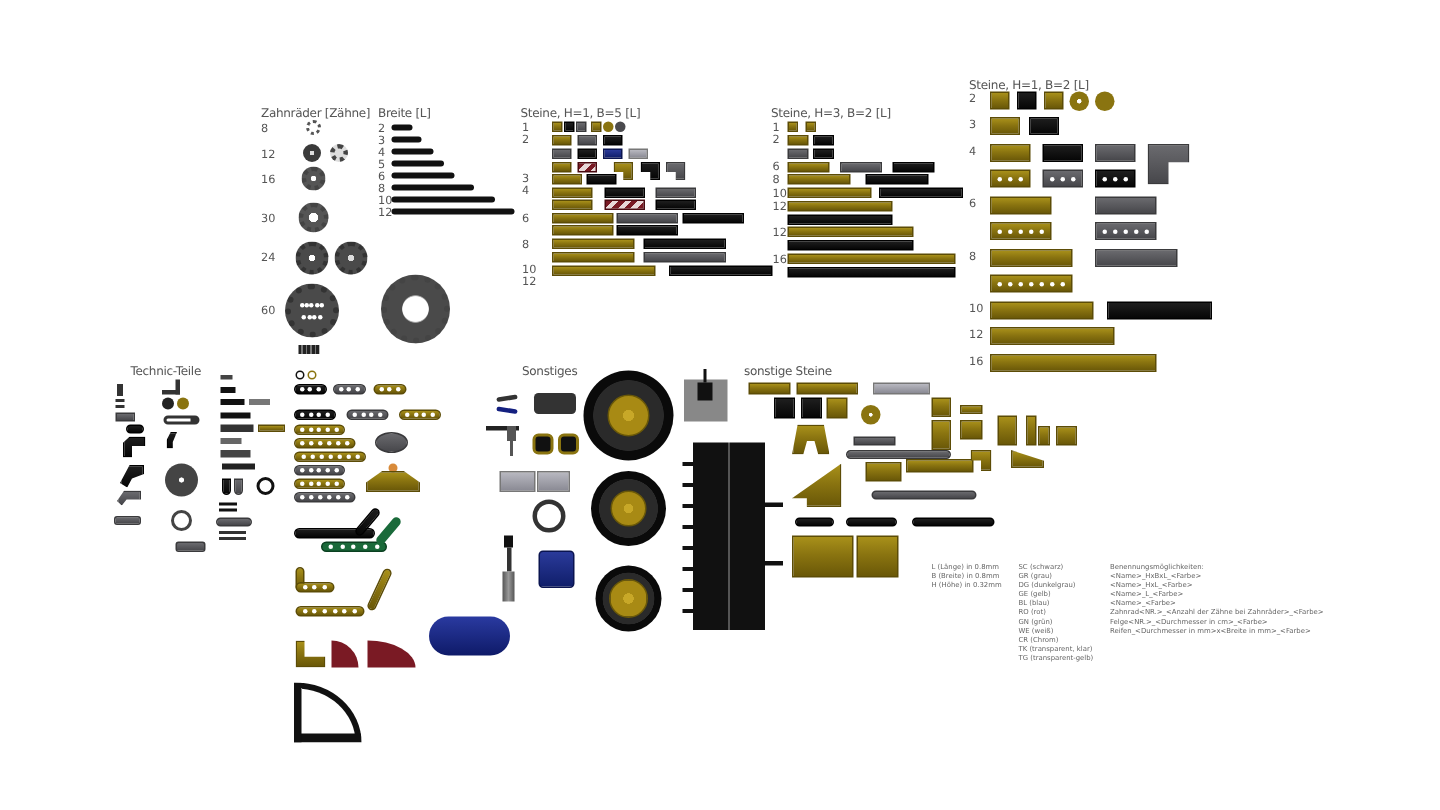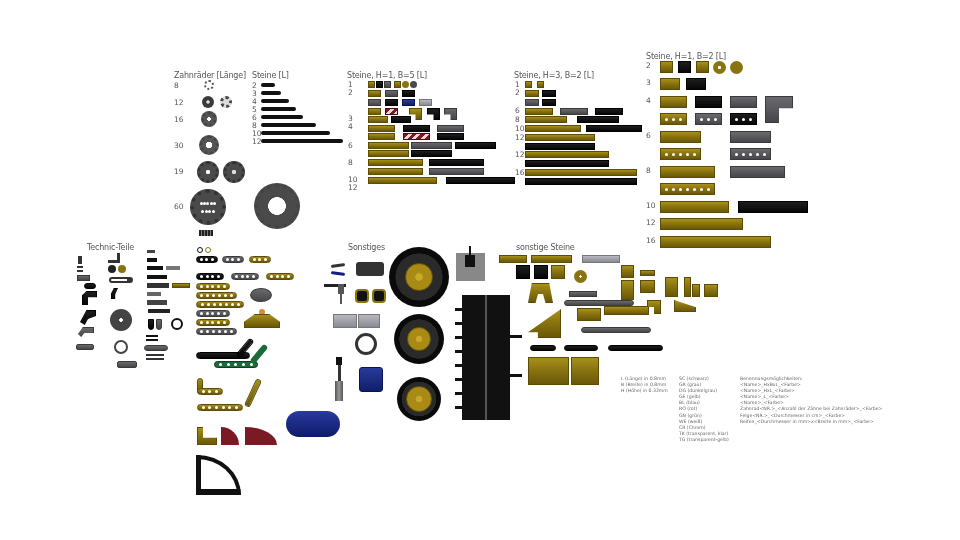--- a/index.html
+++ b/index.html
@@ -19,26 +19,26 @@
   .dots{display:flex;align-items:center;justify-content:space-evenly;}
   .dots i{display:block;width:3px;height:3px;border-radius:50%;background:#fff;}
   .gear{border-radius:50%;box-sizing:border-box;}
   .legend{position:absolute;font-size:4.6px;color:#666;line-height:6.1px;white-space:nowrap;}
   .wheel{position:absolute;border-radius:50%;background:radial-gradient(circle,#2a2a2a 0 55%,#0a0a0a 56% 100%);}
   .rim{position:absolute;border-radius:50%;background:radial-gradient(circle,#c8a828 0 20%,#a88a14 21% 100%);border:1px solid #6a5808;box-sizing:border-box;}
 </style>
 </head>
 <body>
 
-<div class="hdr" style="left:174px;top:71px;">Zahnräder [Länge]</div>
+<div class="hdr" style="left:174px;top:71px;">Zahnräder [Zähne]</div>
 <div class="num" style="left:174px;top:81px;">8</div>
 <div class="num" style="left:174px;top:98px;">12</div>
 <div class="num" style="left:174px;top:115px;">16</div>
 <div class="num" style="left:174px;top:141px;">30</div>
-<div class="num" style="left:174px;top:167px;">19</div>
+<div class="num" style="left:174px;top:167px;">24</div>
 <div class="num" style="left:174px;top:202px;">60</div>
 
 <div class="abs gear" style="left:204px;top:80px;width:10px;height:10px;border:2px dotted #555;"></div>
 <div class="abs gear" style="left:202px;top:96px;width:12px;height:12px;background:radial-gradient(circle,#ddd 0 18%,#3a3a3a 20%);"></div>
 <div class="abs gear" style="left:220px;top:96px;width:12px;height:12px;border:3px dotted #444;background:#ddd;"></div>
 <div class="abs gear" style="left:201px;top:111px;width:16px;height:16px;border:3px dotted #444;background:radial-gradient(circle,#fff 0 25%,#555 28%);"></div>
 <div class="abs gear" style="left:199px;top:135px;width:20px;height:20px;border:3px dotted #444;background:radial-gradient(circle,#fff 0 30%,#555 32%);"></div>
 <div class="abs gear" style="left:197px;top:161px;width:22px;height:22px;border:3px dotted #333;background:radial-gradient(circle,#fff 0 18%,#4a4a4a 20%);"></div>
 <div class="abs gear" style="left:223px;top:161px;width:22px;height:22px;border:3px dotted #333;background:radial-gradient(circle,#ddd 0 18%,#4a4a4a 20%);"></div>
 <div class="abs gear" style="left:190px;top:189px;width:36px;height:36px;border:4px dotted #333;background:radial-gradient(circle,#4a4a4a 0 100%);">
@@ -50,21 +50,21 @@
       <i></i>
       <i></i>
       <i></i>
       <i></i>
       <i></i>
   </div>
 </div>
 <div class="abs" style="left:199px;top:230px;width:14px;height:6px;background:repeating-linear-gradient(90deg,#222 0 2px,#777 2px 3px);"></div>
 <div class="abs gear" style="left:254px;top:183px;width:46px;height:46px;border:4px dotted #444;background:radial-gradient(circle,#fff 0 32%,#4a4a4a 34%);"></div>
 
-<div class="hdr" style="left:252px;top:71px;">Steine [L]</div>
+<div class="hdr" style="left:252px;top:71px;">Breite [L]</div>
 <div class="num" style="left:252px;top:81px;">2</div>
 <div class="num" style="left:252px;top:89px;">3</div>
 <div class="num" style="left:252px;top:97px;">4</div>
 <div class="num" style="left:252px;top:105px;">5</div>
 <div class="num" style="left:252px;top:113px;">6</div>
 <div class="num" style="left:252px;top:121px;">8</div>
 <div class="num" style="left:252px;top:129px;">10</div>
 <div class="num" style="left:252px;top:137px;">12</div>
 <div class="abs axle" style="left:261px;top:83px;width:14px;"></div>
 <div class="abs axle" style="left:261px;top:91px;width:20px;"></div>
@@ -407,21 +407,21 @@
 </div>
 
 <div class="abs" style="left:456px;top:253px;width:29px;height:28px;background:#888;"></div>
 <div class="abs" style="left:465px;top:255px;width:10px;height:12px;background:#111;"></div>
 <div class="abs" style="left:469px;top:246px;width:2px;height:9px;background:#111;"></div>
 <div class="abs" style="left:462px;top:295px;width:48px;height:125px;background:linear-gradient(90deg,#111 0 48%,#555 48% 52%,#111 52% 100%);"></div>
 <div class="abs" style="left:455px;top:300px;width:8px;height:118px;background:repeating-linear-gradient(180deg,transparent 0 8px,#111 8px 11px,transparent 11px 14px);"></div>
 <div class="abs" style="left:510px;top:335px;width:12px;height:3px;background:#111;"></div>
 <div class="abs" style="left:510px;top:374px;width:12px;height:3px;background:#111;"></div>
 
-<div class="hdr" style="left:516px;top:243px;">sonstige Steine</div>
+<div class="hdr" style="left:496px;top:243px;">sonstige Steine</div>
 <div class="abs g" style="left:499px;top:255px;width:28px;height:8px;"></div>
 <div class="abs g" style="left:531px;top:255px;width:41px;height:8px;"></div>
 <div class="abs lg" style="left:582px;top:255px;width:38px;height:8px;"></div>
 <div class="abs k" style="left:516px;top:265px;width:14px;height:14px;"></div>
 <div class="abs k" style="left:534px;top:265px;width:14px;height:14px;"></div>
 <div class="abs g" style="left:551px;top:265px;width:14px;height:14px;"></div>
 <div class="abs" style="left:574px;top:270px;width:13px;height:13px;border-radius:50%;background:radial-gradient(circle,#fff 0 12%,#8a7410 15%);"></div>
 <div class="abs g" style="left:528px;top:283px;width:25px;height:20px;clip-path:polygon(15% 0,85% 0,100% 100%,70% 100%,60% 55%,40% 55%,30% 100%,0 100%);"></div>
 <div class="abs s" style="left:569px;top:291px;width:28px;height:6px;"></div>
 <div class="abs s" style="left:564px;top:300px;width:70px;height:6px;border-radius:3px;"></div>

